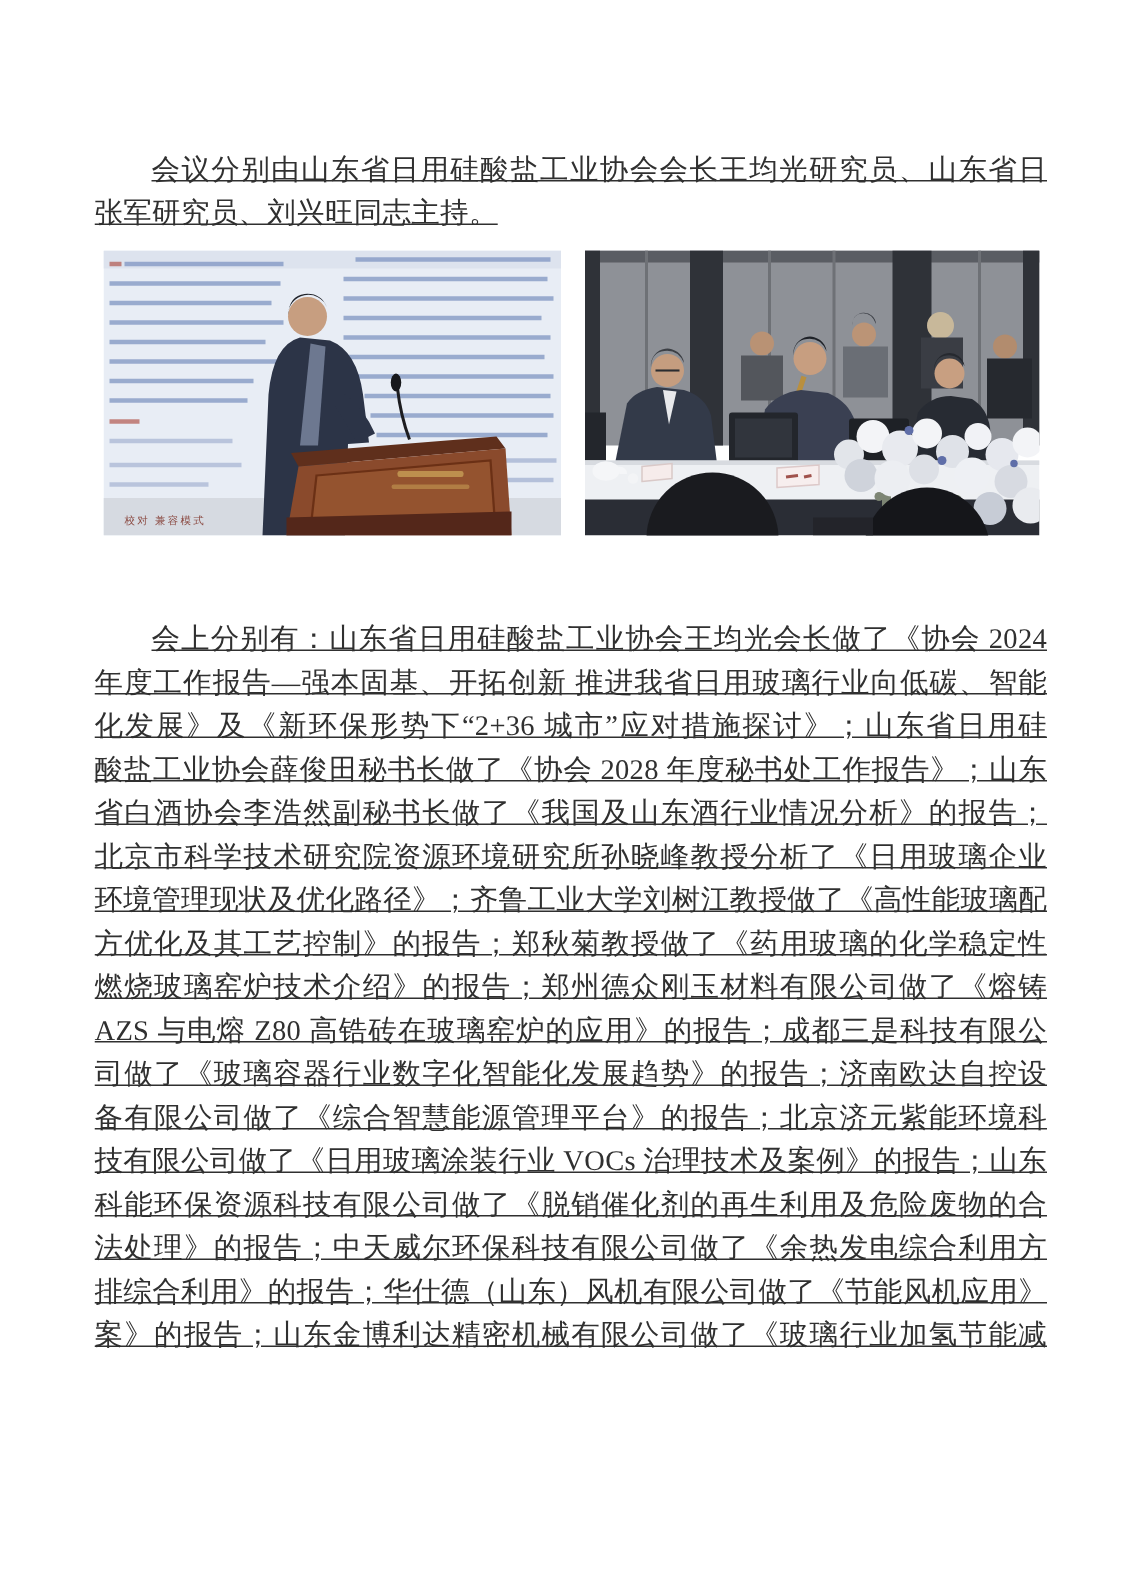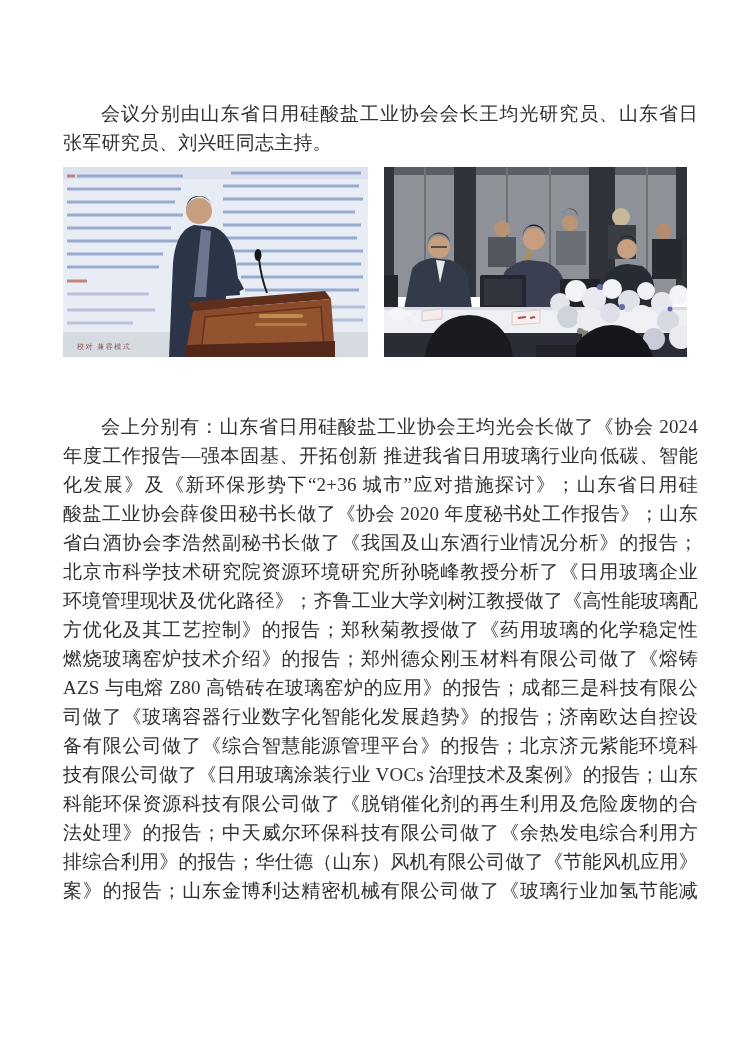--- a/index.html
+++ b/index.html
@@ -7,39 +7,40 @@
     position:relative;
     width:750px;height:1060px;
     background:#ffffff;
     font-family:"Liberation Serif","DejaVu Serif",serif;
     color:#303030;
     overflow:hidden;
   }
   .content{
     padding:99px 52px 0 63px;
   }
-  .para{margin:0;}
+  .para{margin:0;text-decoration:underline;}
   .jline{
     font-size:19px;
     line-height:29px;
     letter-spacing:0.2px;
     text-align:justify;
     text-align-last:justify;
     text-justify:inter-character;
     white-space:nowrap;
     overflow:hidden;
   }
   .jline.start{text-indent:2em;}
   .jline.end{text-align-last:left;}
   .intro .jline{line-height:29.4px;}
   .photo-row{
     display:flex;
     gap:16px;
     margin-top:9px;
     height:210px;
+    justify-content:center;
   }
   .photo-row svg{display:block;flex:0 0 auto;}
   .body-para{margin-top:35px;}
 </style>
 </head>
 <body>
 
 <div class="page">
   <div class="content">
 
@@ -214,21 +215,21 @@
           <circle cx="228" cy="200" r="42" fill="#15161a"></circle>
           <rect x="152" y="178" width="40" height="12" fill="#23242a"></rect>
         </g>
       </svg>
     </div>
 
     <div class="para body-para">
       <div class="jline start">会上分别有：山东省日用硅酸盐工业协会王均光会长做了《协会 2024</div>
       <div class="jline">年度工作报告—强本固基、开拓创新 推进我省日用玻璃行业向低碳、智能</div>
       <div class="jline">化发展》及《新环保形势下“2+36 城市”应对措施探讨》；山东省日用硅</div>
-      <div class="jline">酸盐工业协会薛俊田秘书长做了《协会 2020 年度秘书处工作报告》；山东</div>
+      <div class="jline">酸盐工业协会薛俊田秘书长做了《协会 2028 年度秘书处工作报告》；山东</div>
       <div class="jline">省白酒协会李浩然副秘书长做了《我国及山东酒行业情况分析》的报告；</div>
       <div class="jline">北京市科学技术研究院资源环境研究所孙晓峰教授分析了《日用玻璃企业</div>
       <div class="jline">环境管理现状及优化路径》；齐鲁工业大学刘树江教授做了《高性能玻璃配</div>
       <div class="jline">方优化及其工艺控制》的报告；郑秋菊教授做了《药用玻璃的化学稳定性</div>
       <div class="jline">燃烧玻璃窑炉技术介绍》的报告；郑州德众刚玉材料有限公司做了《熔铸</div>
       <div class="jline">AZS 与电熔 Z80 高锆砖在玻璃窑炉的应用》的报告；成都三是科技有限公</div>
       <div class="jline">司做了《玻璃容器行业数字化智能化发展趋势》的报告；济南欧达自控设</div>
       <div class="jline">备有限公司做了《综合智慧能源管理平台》的报告；北京济元紫能环境科</div>
       <div class="jline">技有限公司做了《日用玻璃涂装行业 VOCs 治理技术及案例》的报告；山东</div>
       <div class="jline">科能环保资源科技有限公司做了《脱销催化剂的再生利用及危险废物的合</div>

